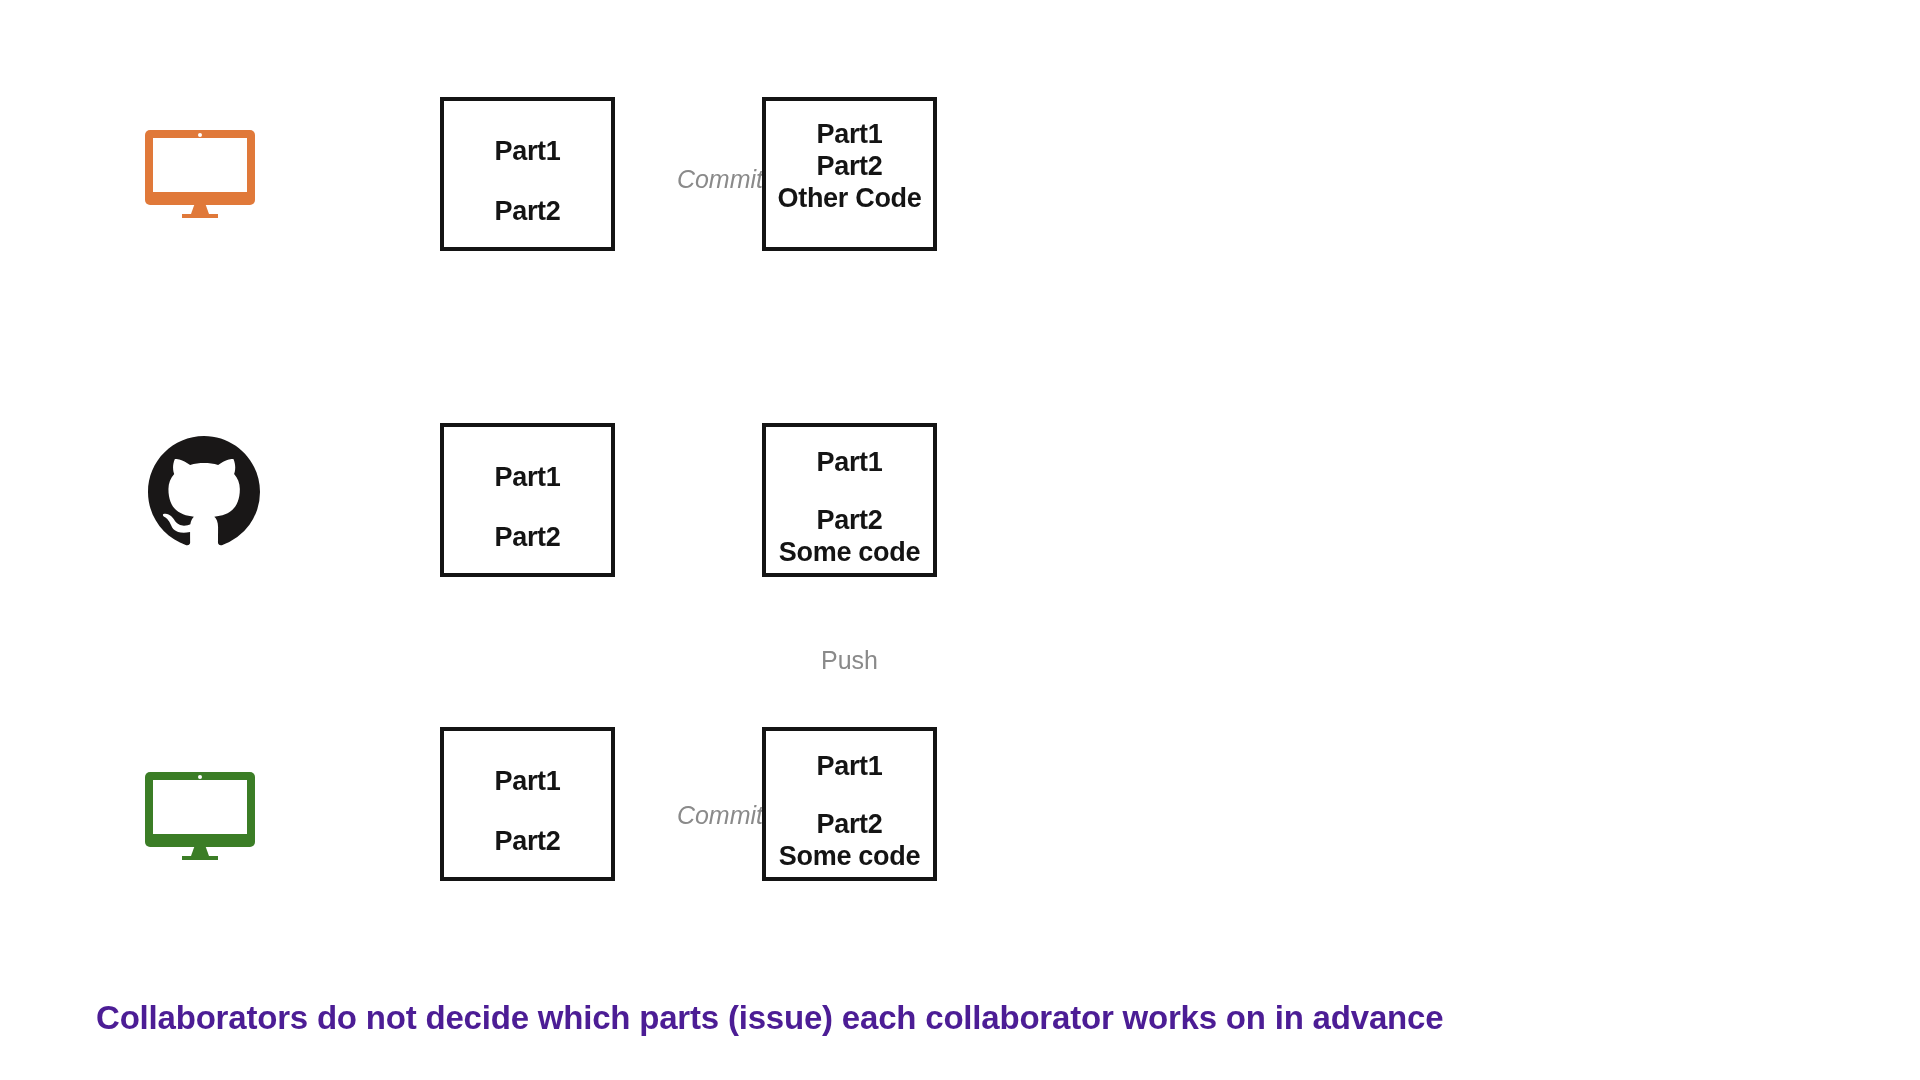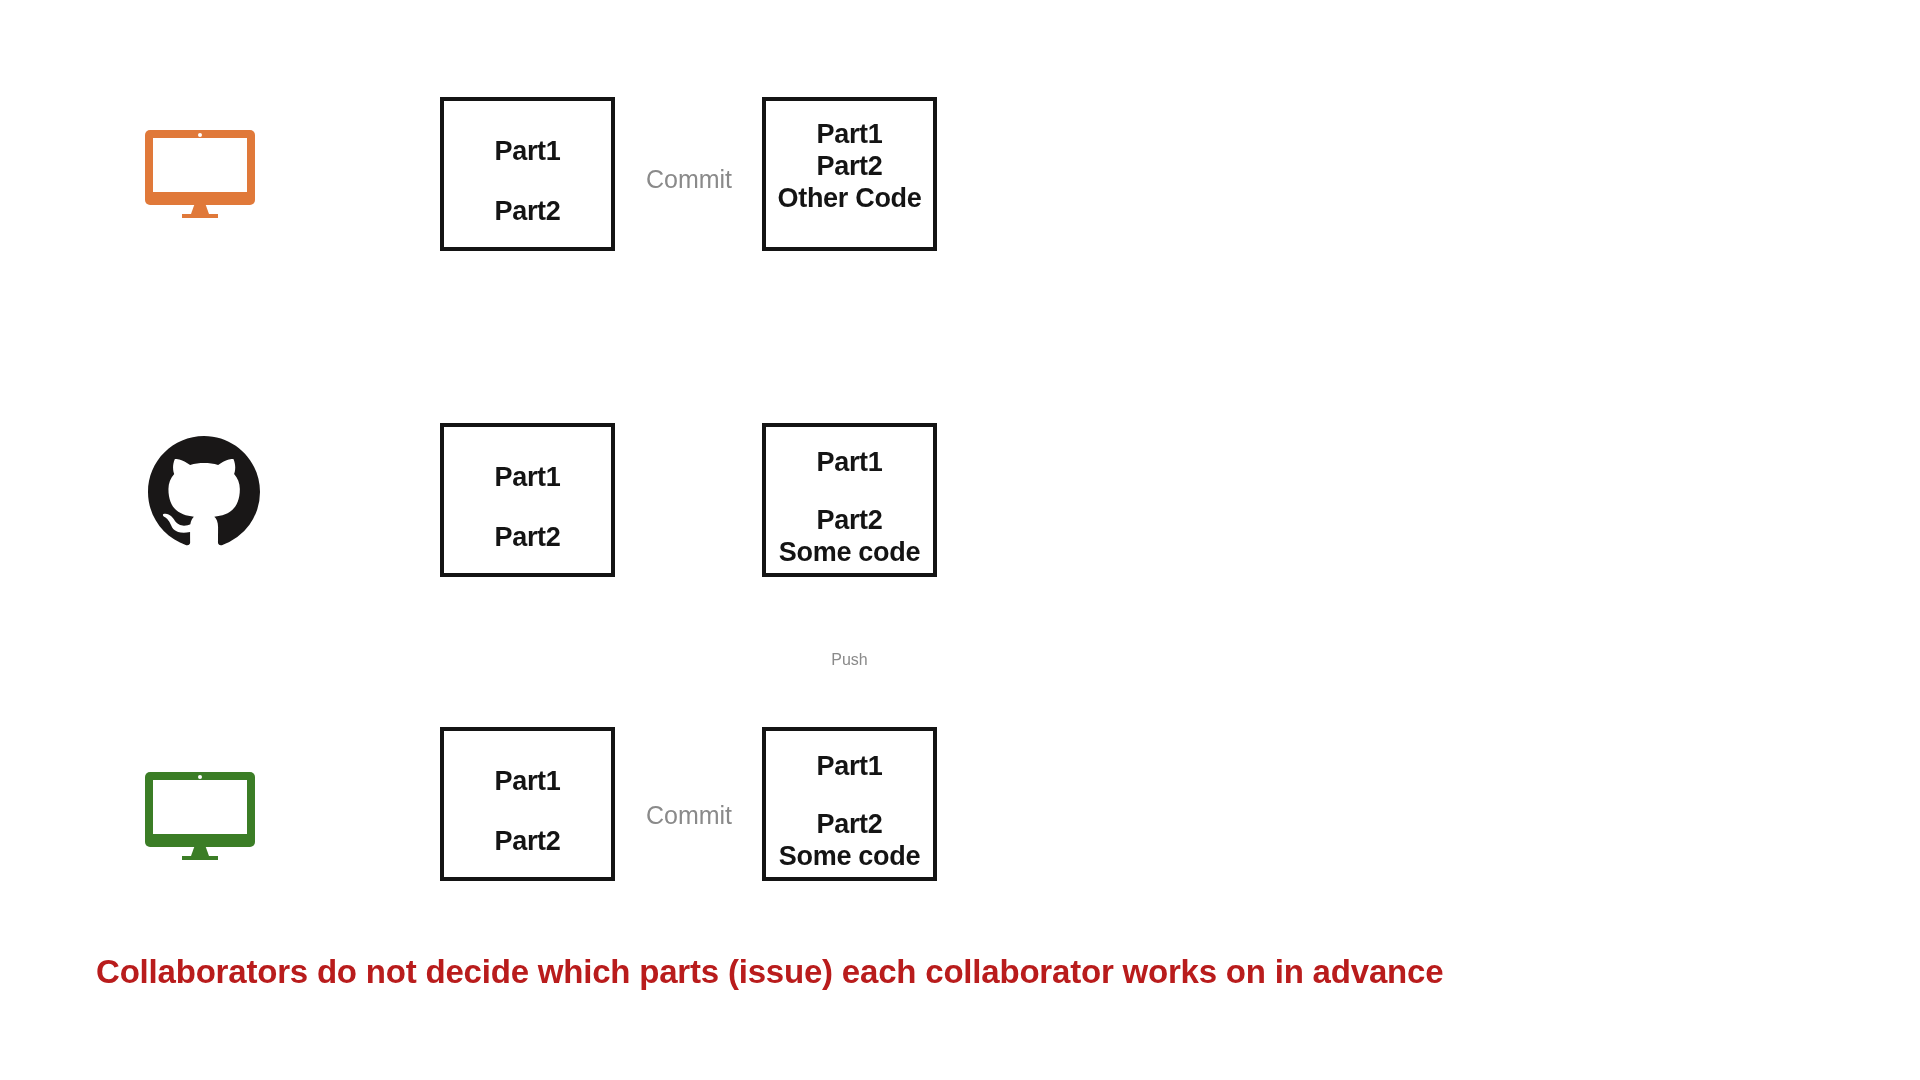--- a/index.html
+++ b/index.html
@@ -39,34 +39,35 @@
   .col-right { left: 762px; }
   .row1 { top: 97px; }
   .row2 { top: 423px; }
   .row3 { top: 727px; }
 
   
   .action {
     position: absolute;
     left: 615px;
     width: 148px;
-    text-align: center;
+    text-align: right;
     font-size: 25px;
     line-height: 30px;
     color: #8A8A8A;
+    font-style: italic;
   }
   .action-top { top: 164px; }
   .action-bottom { top: 800px; }
   .push {
     position: absolute;
     left: 762px;
     width: 175px;
     top: 645px;
     text-align: center;
-    font-size: 16px;
+    font-size: 25px;
     line-height: 30px;
     color: #8A8A8A;
   }
 
   
   .imac { position: absolute; width: 110px; height: 88px; }
   .imac-body   { position: absolute; left: 0; top: 0; width: 110px; height: 75px; border-radius: 5px; background: var(--c); }
   .imac-screen { position: absolute; left: 8px; top: 8px; width: 94px; height: 54px; background: #ffffff; }
   .imac-cam    { position: absolute; left: 53px; top: 3px; width: 4px; height: 4px; border-radius: 50%; background: #ffffff; }
   .imac-neck   { position: absolute; left: 46px; top: 75px; width: 18px; height: 9px; background: var(--c);
@@ -75,24 +76,24 @@
   .machine-top    { --c: #E0793A; left: 145px; top: 130px; }
   .machine-bottom { --c: #3B7D26; left: 145px; top: 772px; }
 
   
   .octocat { position: absolute; left: 148px; top: 436px; width: 112px; height: 112px; }
 
   
   .title {
     position: absolute;
     left: 96px;
-    top: 953px;
+    top: 999px;
     font-size: 33px;
     font-weight: 700;
-    color: #b91c1c;
+    color: #4c1d95;
     letter-spacing: -0.2px;
     white-space: nowrap;
   }
 </style>
 </head>
 <body>
 
 <div class="canvas">
 
   <div class="imac machine-top">

